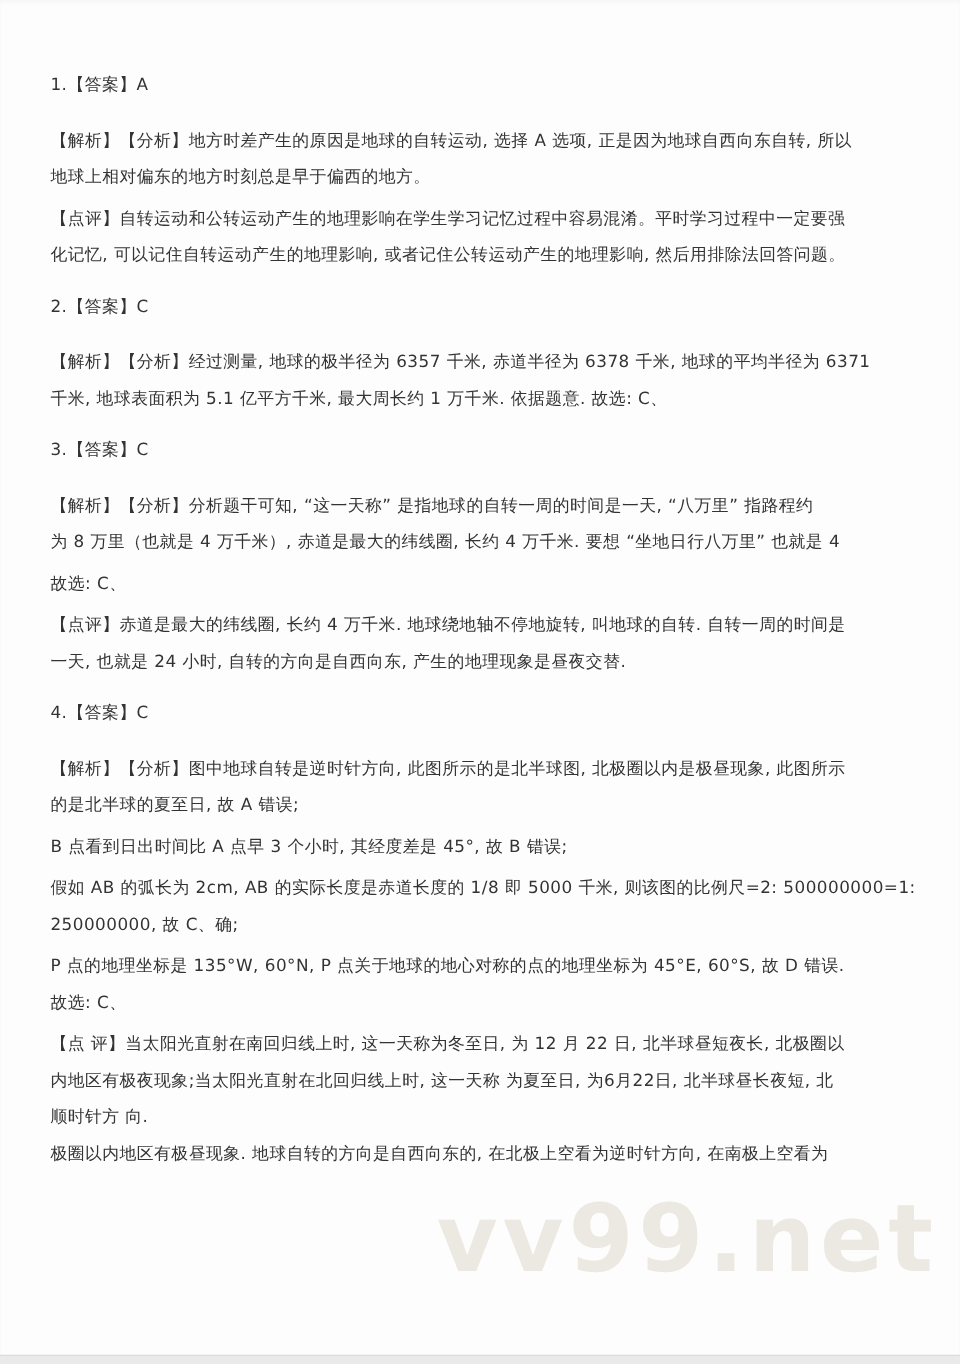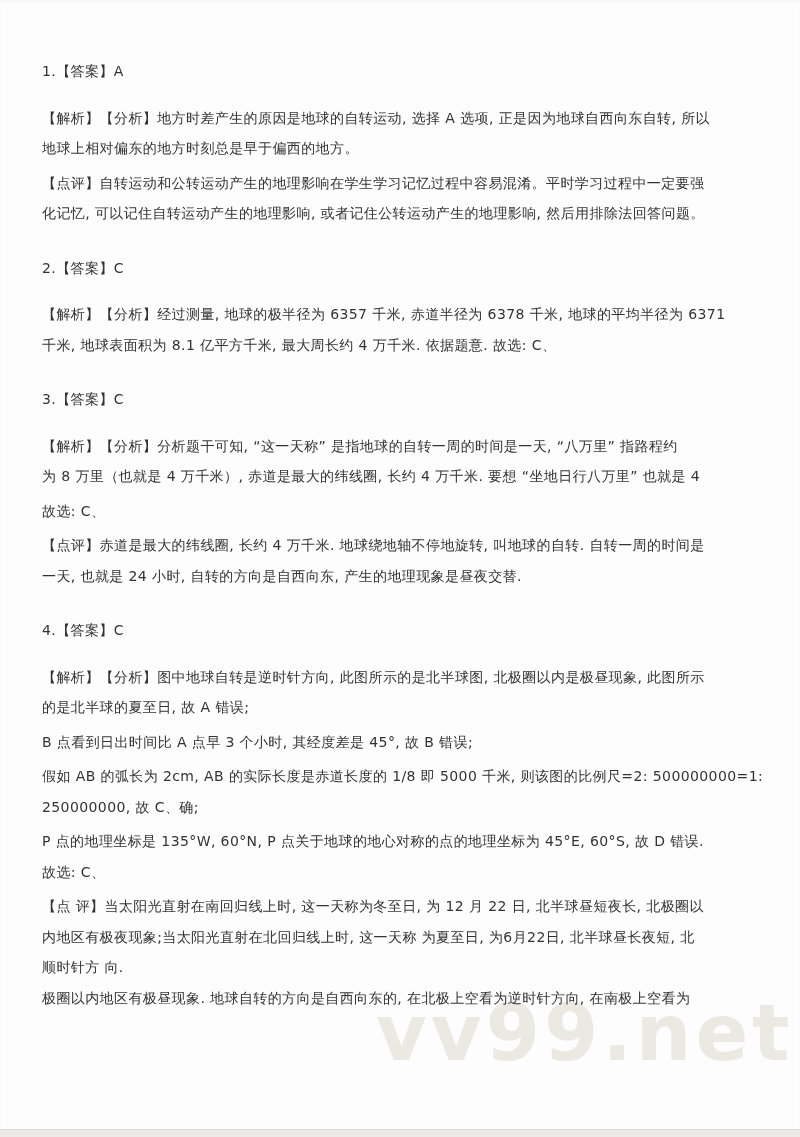--- a/index.html
+++ b/index.html
@@ -22,26 +22,26 @@
     top: 56px;
     width: 692px;
     color: #333333;
     font-size: 14px;
     letter-spacing: 0.4px;
   }
   .line {
     line-height: 30.5px;
     white-space: nowrap;
   }
-  section + section { margin-top: 24px; }
+  section + section { margin-top: 12px; }
   .header { margin-bottom: 16px; font-weight: 500; }
   .block + .block { margin-top: 4px; }
   .watermark {
     position: absolute;
-    left: 376px;
+    left: 364px;
     top: 988px;
     font-size: 78px;
     font-weight: bold;
     letter-spacing: 4px;
     color: #ece8e2;
     z-index: 0;
     user-select: none;
     pointer-events: none;
   }
   .content { z-index: 1; }
@@ -73,21 +73,21 @@
       <div class="block">
           <div class="line">【点评】自转运动和公转运动产生的地理影响在学生学习记忆过程中容易混淆。平时学习过程中一定要强</div>
           <div class="line">化记忆, 可以记住自转运动产生的地理影响, 或者记住公转运动产生的地理影响, 然后用排除法回答问题。</div>
         </div>
     </section>
 
     <section>
       <div class="header line">2.【答案】C</div>
       <div class="block">
           <div class="line">【解析】【分析】经过测量, 地球的极半径为 6357 千米, 赤道半径为 6378 千米, 地球的平均半径为 6371</div>
-          <div class="line">千米, 地球表面积为 8.1 亿平方千米, 最大周长约 4 万千米. 依据题意. 故选: C、</div>
+          <div class="line">千米, 地球表面积为 5.1 亿平方千米, 最大周长约 1 万千米. 依据题意. 故选: C、</div>
         </div>
     </section>
 
     <section>
       <div class="header line">3.【答案】C</div>
       <div class="block">
           <div class="line">【解析】【分析】分析题干可知, “这一天称” 是指地球的自转一周的时间是一天, “八万里” 指路程约</div>
           <div class="line">为 8 万里（也就是 4 万千米）, 赤道是最大的纬线圈, 长约 4 万千米. 要想 “坐地日行八万里” 也就是 4</div>
         </div>
       <div class="block">

